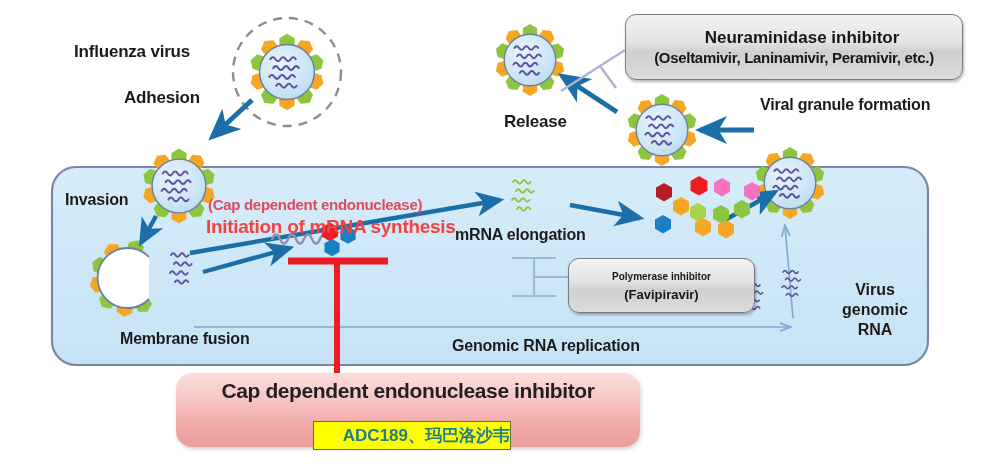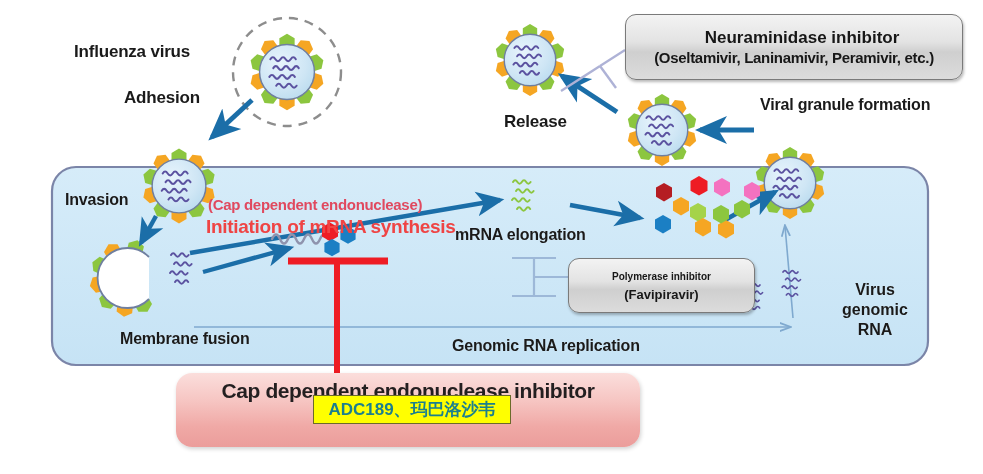--- a/index.html
+++ b/index.html
@@ -78,23 +78,23 @@
     border-radius:16px;
     background:linear-gradient(180deg,#fbdedc 0%,#f6c5c2 38%,#f0a9a6 72%,#eb9d9b 100%);
     box-shadow:1px 2px 4px rgba(0,0,0,.18);
   }
   #cap-inhibitor-title{
     position:absolute;left:0;top:6px;width:100%;
     text-align:center;font-size:21px;font-weight:bold;color:#231f20;
     letter-spacing:-0.4px;
   }
   #adc-highlight{
-    position:absolute;left:137px;top:22px;width:196px;height:27px;
+    position:absolute;left:137px;top:48px;width:196px;height:27px;
     background:#ffff00;border:1.4px solid #6b6b2a;
-    display:flex;align-items:center;justify-content:center;
+    display:flex;align-items:center;justify-content:flex-end;
   }
   #adc-highlight span{
     font-size:17px;font-weight:bold;color:#1b7f8e;letter-spacing:0px;
   }
 </style>
 </head>
 <body>
 
 <div id="stage">
 

